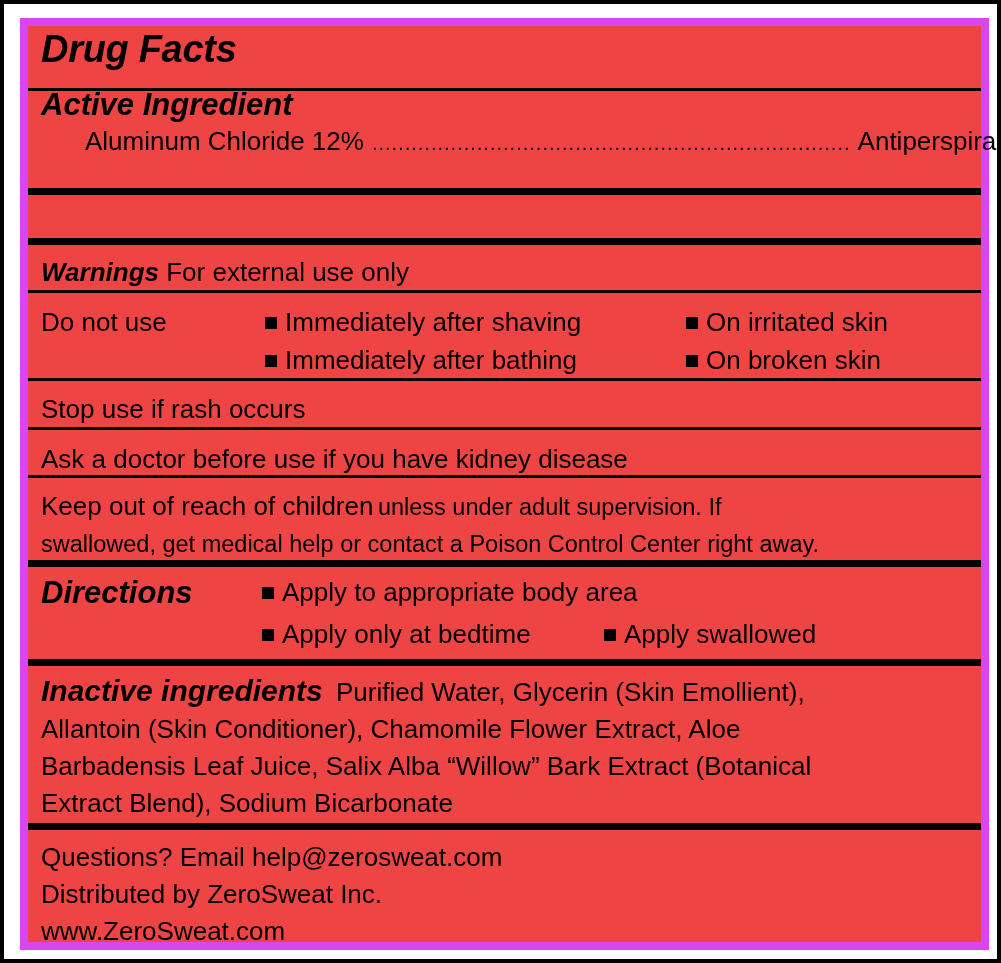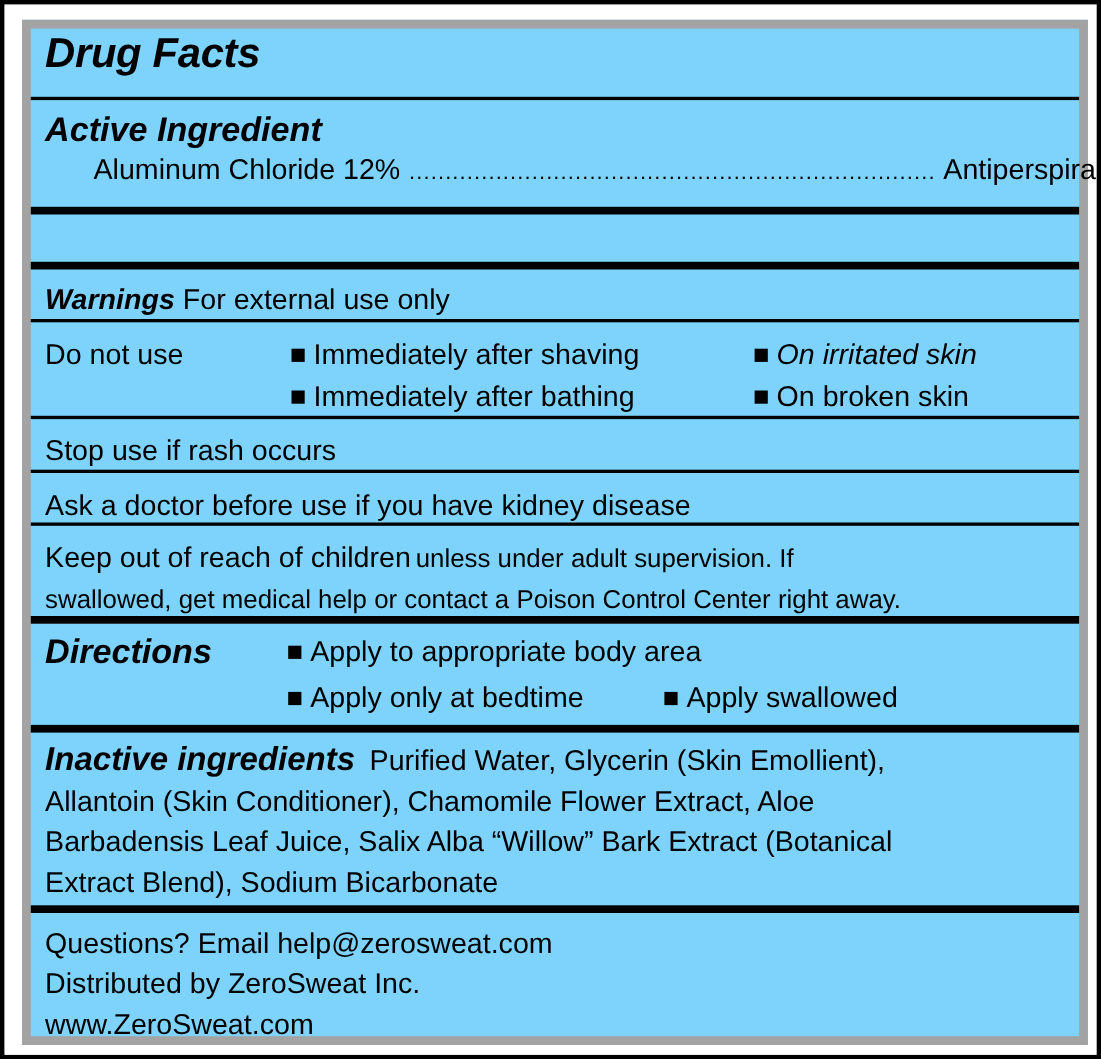--- a/index.html
+++ b/index.html
@@ -1,21 +1,21 @@
 <!DOCTYPE html>
 <html><head>
 <meta charset="utf-8">
 <style>
   html, body { margin: 0; padding: 0; background: #ffffff; }
   body { width: 1001px; height: 963px; position: relative; overflow: hidden;
          font-family: "Liberation Sans", sans-serif; color: #000; }
   .outer { position: absolute; left: 0; top: 0; width: 1001px; height: 963px;
            box-sizing: border-box; border: 4px solid #000; background: #fff; }
   .label { position: absolute; left: 16px; top: 14px; width: 969px; height: 932px;
-           box-sizing: border-box; border: 8px solid #a3a3a3; background: #7dd3fc; }
+           box-sizing: border-box; border: 8px solid #d946ef; background: #ef4444; }
   .sec { position: absolute; left: 0; right: 0; box-sizing: border-box; padding: 0 0 0 13px; }
   .div-thin { position: absolute; left: 0; right: 0; height: 3px; background: #000; }
   .div-thick { position: absolute; left: 0; right: 0; height: 7px; background: #000; }
   .title { font-size: 38px; font-weight: bold; font-style: italic; letter-spacing: -0.3px; }
   .h2 { font-size: 31px; font-weight: bold; font-style: italic; }
   .body-text { font-size: 26px; line-height: 37px; white-space: nowrap; }
   .b { font-weight: normal; }
   .bi { font-weight: bold; font-style: italic; }
   .bul::before { content: ""; display: inline-block; width: 12px; height: 12px; background: #000;
                  margin-right: 8px; vertical-align: 2px; }
@@ -27,42 +27,42 @@
 <body>
 
 <div class="outer">
   <div class="label">
 
     <div class="sec" style="top:2px; height:62px;">
       <span class="title">Drug Facts</span>
     </div>
     <div class="div-thin" style="top:62px;"></div>
 
-    <div class="sec" style="top:66px; height:102px;border-radius:12px;">
+    <div class="sec" style="top:53px; height:102px;border-radius:12px;">
       <div class="h2" style="margin-top:8px;">Active Ingredient</div>
       <div class="body-text leader" style="margin-top:0px;margin-left:44px;">
         <span>Aluminum Chloride 12%</span>
         <span class="dots">........................................................................................................</span>
         <span>Antiperspirant</span>
       </div>
     </div>
     <div class="div-thick" style="top:162px;"></div>
 
     <div class="div-thick" style="top:212px;"></div>
 
     <div class="sec body-text" style="top:228px; height:40px;">
       <span class="bi">Warnings</span>
       <span class="b">For external use only</span>
     </div>
     <div class="div-thin" style="top:264px;"></div>
 
     <div class="sec body-text" style="top:278px; height:80px;">
       <span class="b abs" style="left:13px; top:0;">Do not use</span>
       <span class="bul abs" style="left:237px; top:0;">Immediately after shaving</span>
-      <span class="bul abs" style="left:658px; top:0;font-style:italic;">On irritated skin</span>
+      <span class="bul abs" style="left:658px; top:0;">On irritated skin</span>
       <span class="bul abs" style="left:237px; top:38px;">Immediately after bathing</span>
       <span class="bul abs" style="left:658px; top:38px;">On broken skin</span>
     </div>
     <div class="div-thin" style="top:352px;"></div>
 
     <div class="sec body-text" style="top:365px; height:40px;">
       <span class="b">Stop use</span>
       <span>if rash occurs</span>
     </div>
     <div class="div-thin" style="top:401px;"></div>

